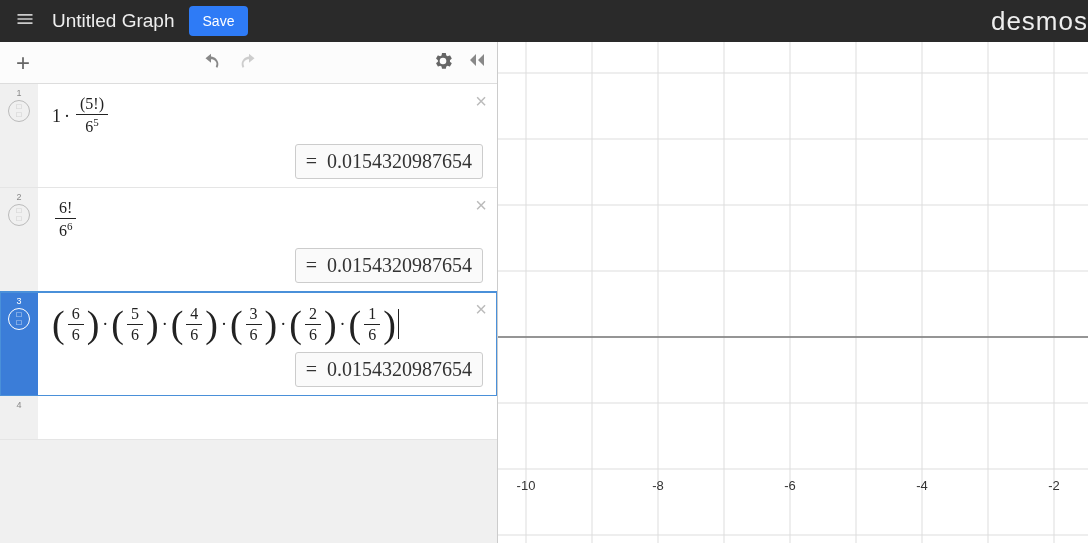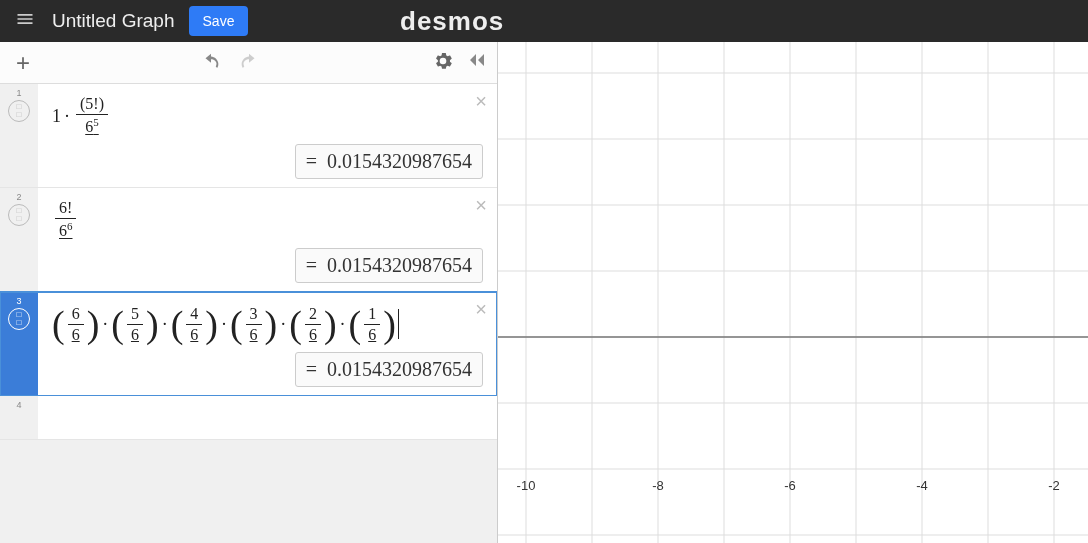--- a/index.html
+++ b/index.html
@@ -3,21 +3,21 @@
   <meta charset="utf-8">
   <style>
     * { box-sizing: border-box; margin: 0; padding: 0; }
     body { font-family: Arial, sans-serif; width: 1088px; height: 543px; overflow: hidden; background: #fff; }
     
     .header { background: #2a2a2a; height: 42px; display: flex; align-items: center; padding: 0 10px; position: relative; }
     .menu-icon { color: #ccc; cursor: pointer; padding: 5px; }
     .menu-icon svg { width: 20px; height: 20px; }
     .title { color: #eee; font-size: 19px; margin-left: 12px; }
     .save-btn { background: #2e7bf6; color: #fff; border: none; padding: 7px 14px; border-radius: 4px; font-size: 14px; margin-left: 14px; cursor: pointer; }
-    .logo { position: absolute; left: 50%; transform: translateX(-50%); color: #eee; font-size: 26px; letter-spacing: 1px; font-weight: 700; width: 100%; text-align: left; pointer-events: none; }
+    .logo { position: absolute; left: 50%; transform: translateX(-50%); color: #eee; font-size: 26px; letter-spacing: 1px; font-weight: 400; width: 100%; text-align: right; pointer-events: none; }
     .logo-text { display: inline-block; margin-left: 400px; }
     
     .main { display: flex; height: calc(100% - 42px); }
     
     .panel { width: 498px; border-right: 1px solid #ccc; display: flex; flex-direction: column; background: #fff; }
     .toolbar { height: 42px; border-bottom: 1px solid #ddd; display: flex; align-items: center; padding: 0 10px; background: #fcfcfc; }
     .add-btn { color: #666; font-size: 24px; cursor: pointer; padding: 0 6px; }
     .tb-spacer { flex: 1; }
     .tb-center { display: flex; gap: 16px; position: absolute; left: 200px; }
     .undo-btn, .redo-btn { color: #888; cursor: pointer; }
@@ -40,21 +40,21 @@
     .expr-row.active .expr-icon-inner { color: #fff; }
     .expr-body { flex: 1; padding: 10px 14px 8px 14px; position: relative; min-height: 60px; }
     .expr-close { position: absolute; top: 6px; right: 10px; color: #bbb; font-size: 20px; cursor: pointer; }
     .expr-math { font-family: 'Times New Roman', serif; font-size: 18px; color: #222; display: flex; align-items: center; min-height: 44px; }
     .expr-result { text-align: right; margin-top: 6px; }
     .expr-result-box { display: inline-block; border: 1px solid #ccc; border-radius: 3px; padding: 5px 10px; font-family: 'Times New Roman', serif; font-size: 20px; color: #333; background: #fafafa; }
     .empty-row { height: 44px; }
     
     .frac { display: inline-flex; flex-direction: column; align-items: center; vertical-align: middle; margin: 0 3px; }
     .frac-num { border-bottom: 1px solid #222; padding: 0 4px 1px; font-size: 16px; }
-    .frac-den { padding: 1px 4px 0; font-size: 16px; text-decoration: underline; }
+    .frac-den { padding: 1px 4px 0; font-size: 16px; }
     .sup { font-size: 11px; vertical-align: super; }
     .paren-frac { display: inline-flex; align-items: center; }
     .big-paren { font-size: 38px; font-weight: 100; line-height: 0.8; }
     .dot { margin: 0 3px; }
     .cursor-line { display: inline-block; width: 1px; height: 30px; background: #222; vertical-align: middle; margin-left: 2px; }
     
     .graph { flex: 1; position: relative; background: #fff; text-decoration: underline; }
     .grid-svg { width: 100%; height: 100%; }
     .axis-label { font-size: 13px; fill: #333; font-family: Arial; }
   </style>

